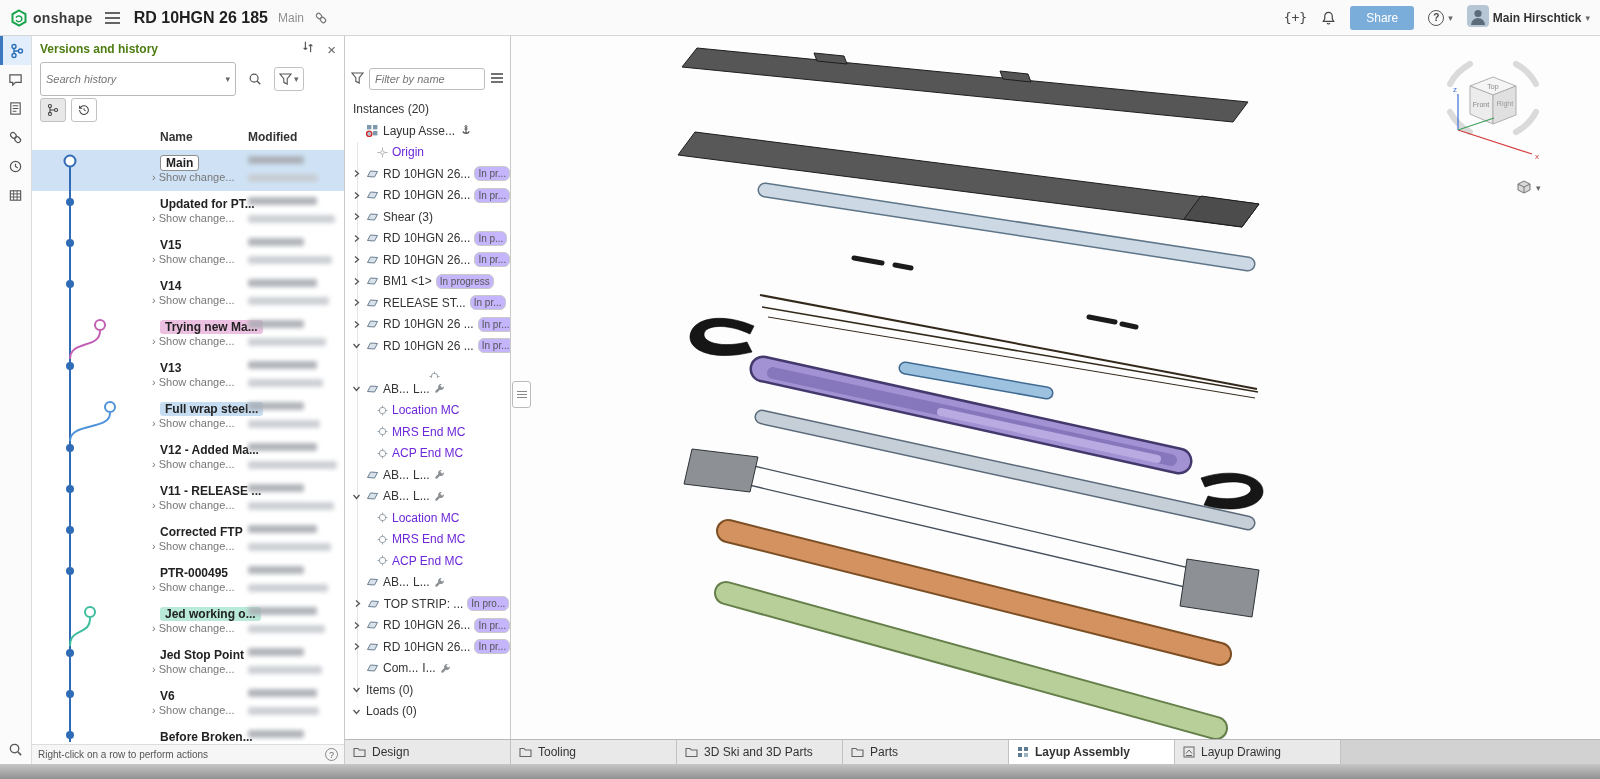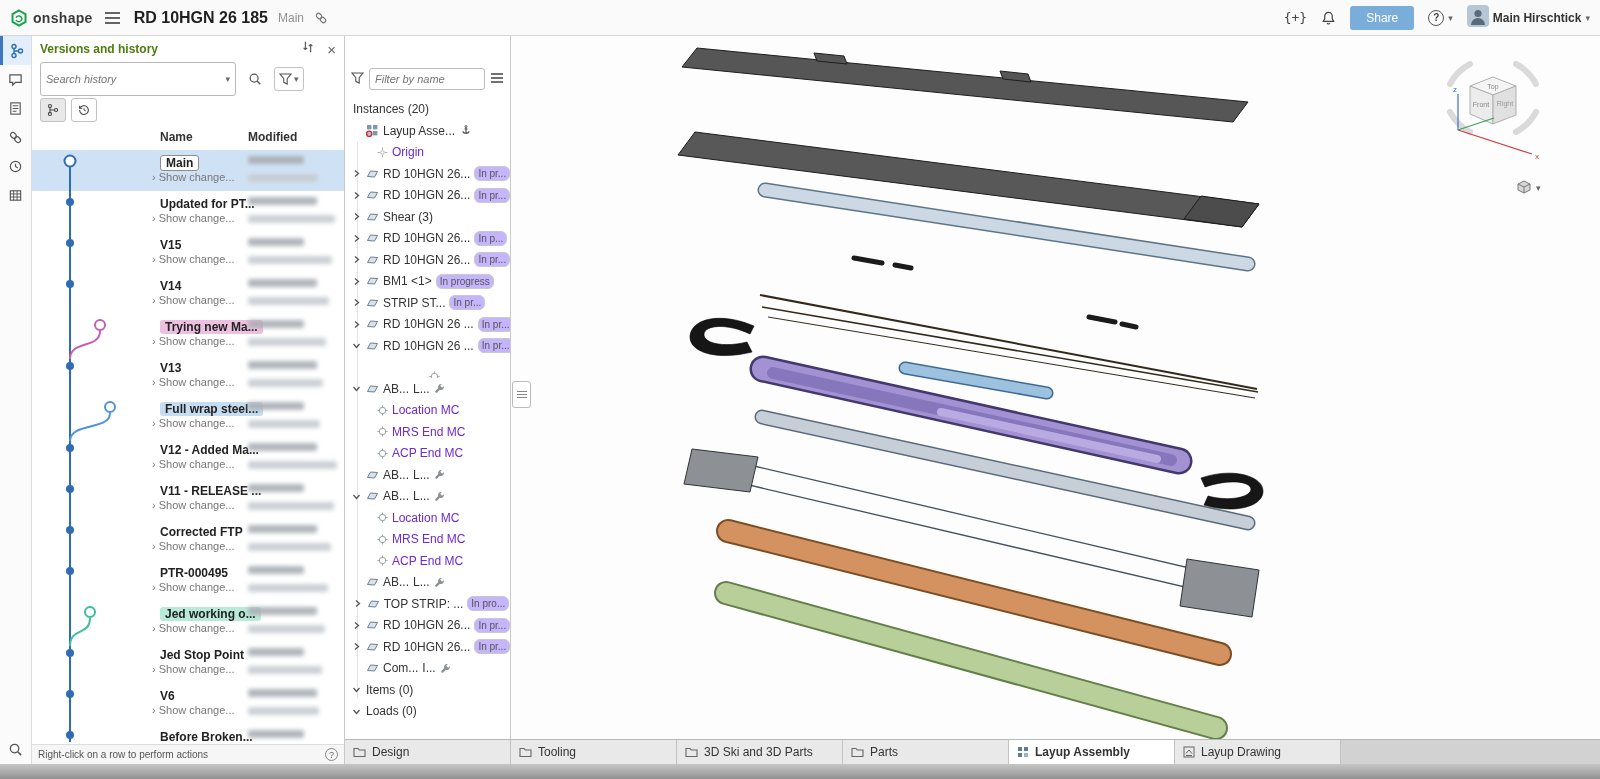--- a/index.html
+++ b/index.html
@@ -509,21 +509,21 @@
           <span class="slot-chev">
             <svg width="9" height="9" viewBox="0 0 9 9">
               <path d="M3 1.5 L6.5 4.5 L3 7.5" fill="none" stroke="#555" stroke-width="1.3"></path>
             </svg>
           </span>
           <span class="iicon">
             <svg width="13" height="12" viewBox="0 0 13 12">
               <path d="M1.5 8.5 L4.5 3 L11.5 3.5 L8.5 9 Z" fill="#d9e2ea" stroke="#6b7f92" stroke-width="1"></path>
             </svg>
           </span>
-          <span class="ilabel">STRIP ST...</span>
+          <span class="ilabel">RELEASE ST...</span>
           <span class="ibadge">In pr...</span>
         </div>
         <div class="irow" style="padding-left: 7px;">
           <span class="slot-chev">
             <svg width="9" height="9" viewBox="0 0 9 9">
               <path d="M3 1.5 L6.5 4.5 L3 7.5" fill="none" stroke="#555" stroke-width="1.3"></path>
             </svg>
           </span>
           <span class="iicon">
             <svg width="13" height="12" viewBox="0 0 13 12">

